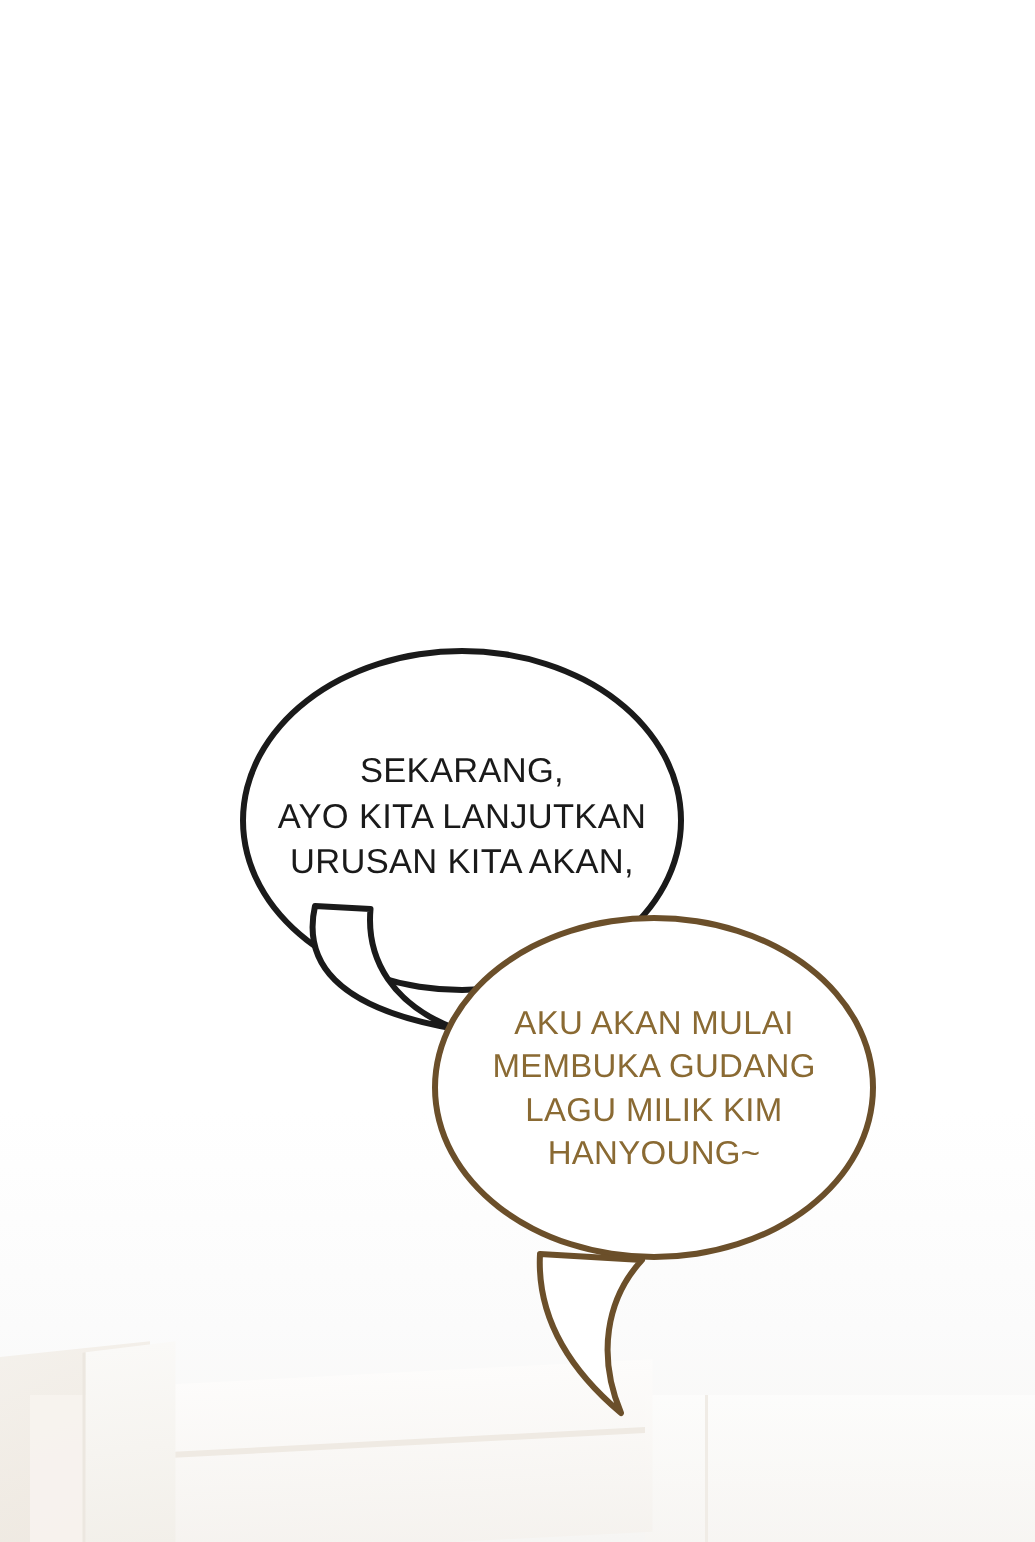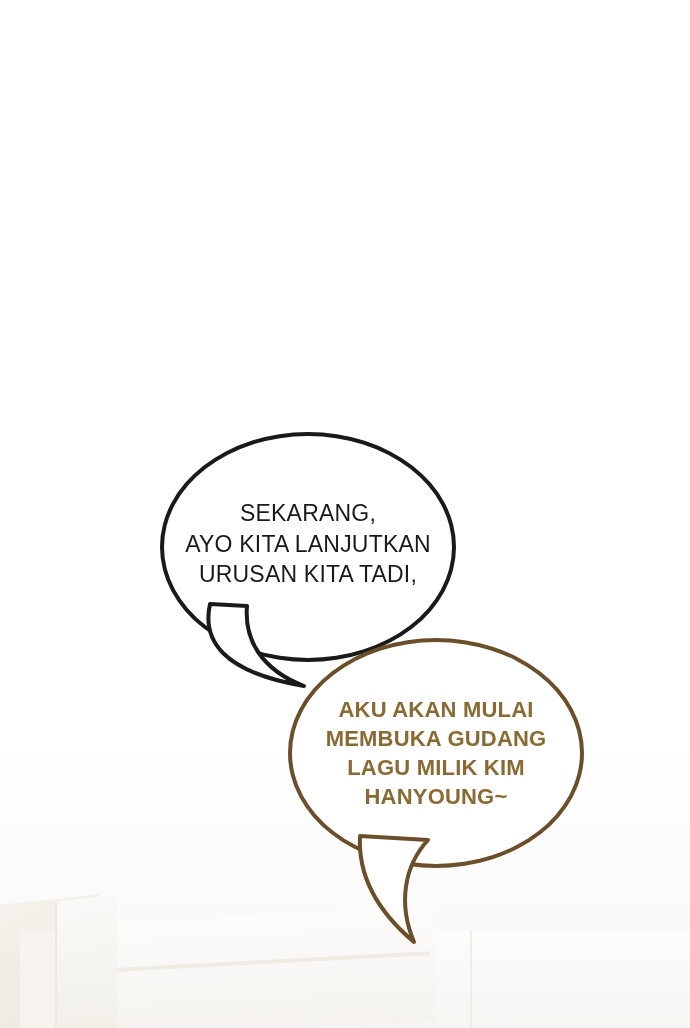--- a/index.html
+++ b/index.html
@@ -120,27 +120,26 @@
     position: absolute;
     left: 192px;
     top: 600px;
     width: 120px;
     height: 110px;
     z-index: 4;
   }
 
   #bubble-2 {
     left: 288px;
-    top: 638px;
+    top: 610px;
     width: 296px;
     height: 230px;
     border: 4px solid #6b4f2a;
     border-radius: 50% / 50%;
     z-index: 5;
-    font-weight: bold;
   }
   #bubble-2 .bubble-text {
     color: #8a6a33;
     font-size: 22px;
   }
   
   #bubble-2-tail {
     position: absolute;
     left: 352px;
     top: 830px;
@@ -162,21 +161,21 @@
   <div class="bg-shape" id="bg-left-block-2"></div>
   <div class="bg-shape" id="bg-monitor"></div>
 
   <svg id="bubble-1-tail" viewBox="0 0 120 110">
     <path d="M18 4 C 10 40, 30 72, 112 86 C 70 70, 52 40, 55 6 Z" fill="#ffffff" stroke="#1a1a1a" stroke-width="4" stroke-linejoin="round"></path>
   </svg>
 
   <div class="bubble" id="bubble-1">
     <div class="bubble-text">SEKARANG,
 AYO KITA LANJUTKAN
-URUSAN KITA TADI,</div>
+URUSAN KITA AKAN,</div>
   </div>
 
   <svg id="bubble-2-tail" viewBox="0 0 110 120">
     <path d="M8 6 C 6 44, 24 80, 62 112 C 46 74, 52 36, 76 10 Z" fill="#ffffff" stroke="#6b4f2a" stroke-width="4" stroke-linejoin="round"></path>
   </svg>
 
   <div class="bubble" id="bubble-2">
     <div class="bubble-text">AKU AKAN MULAI
 MEMBUKA GUDANG
 LAGU MILIK KIM

